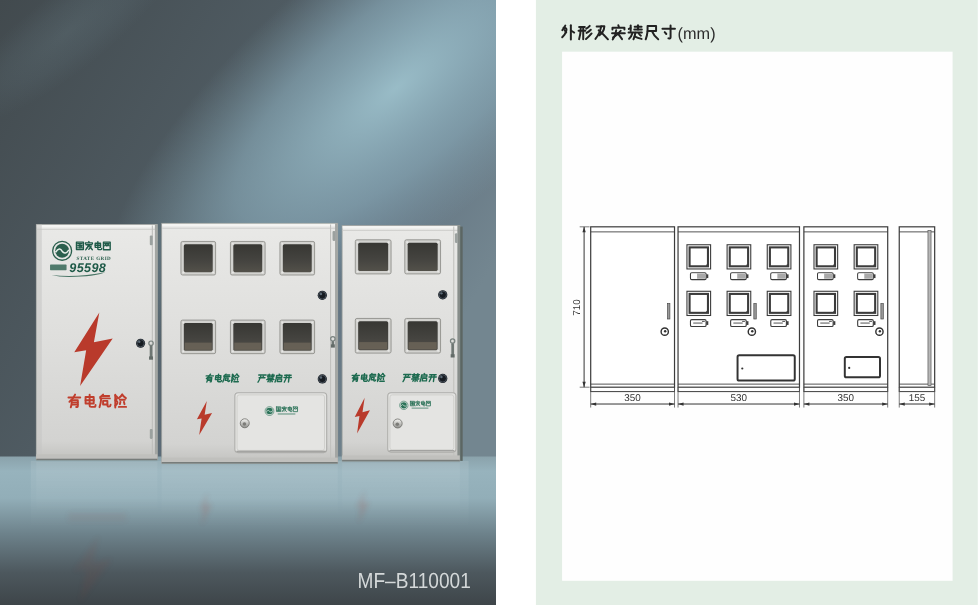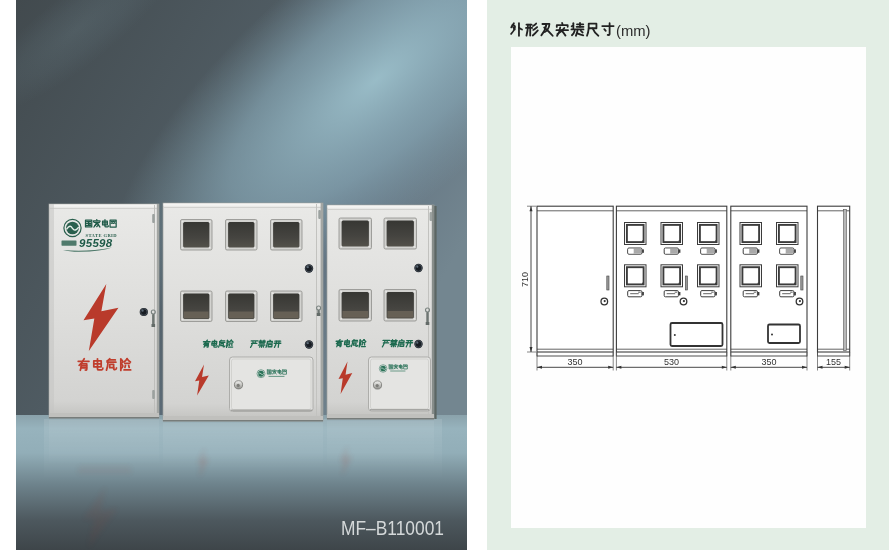--- a/index.html
+++ b/index.html
@@ -1,19 +1,19 @@
 <!DOCTYPE html>
 <html lang="en"><head><meta charset="utf-8">
 <style>
 html,body{margin:0;padding:0}
 body{position:relative;width:889px;height:550px;overflow:hidden;background:#ffffff;font-family:"Liberation Sans",sans-serif}
 </style></head>
 <body>
 
-<div style="position:absolute;left:16px;top:0;width:451px;height:550px"><svg width="451" height="550" viewBox="0 0 451 550">
+<div style="position:absolute;left:0;top:0;width:451px;height:550px"><svg width="451" height="550" viewBox="0 0 451 550">
       <defs>
         <g id="cg-wai">
           <path d="M2.8 0.4 Q1.6 2.6 0.6 3.8"></path>
           <path d="M1.5 2 Q4.3 2 3.6 4.2 Q2.9 6.8 0.5 9.2"></path>
           <path d="M2.3 3.7 L3.5 5.6"></path>
           <path d="M7 0.2 L7 10.8"></path>
           <path d="M7 4.1 Q8.2 4.9 9.5 5.6"></path>
         </g>
 <g id="cg-xing">
           <path d="M0.6 1.5 L4.9 1.5"></path>

